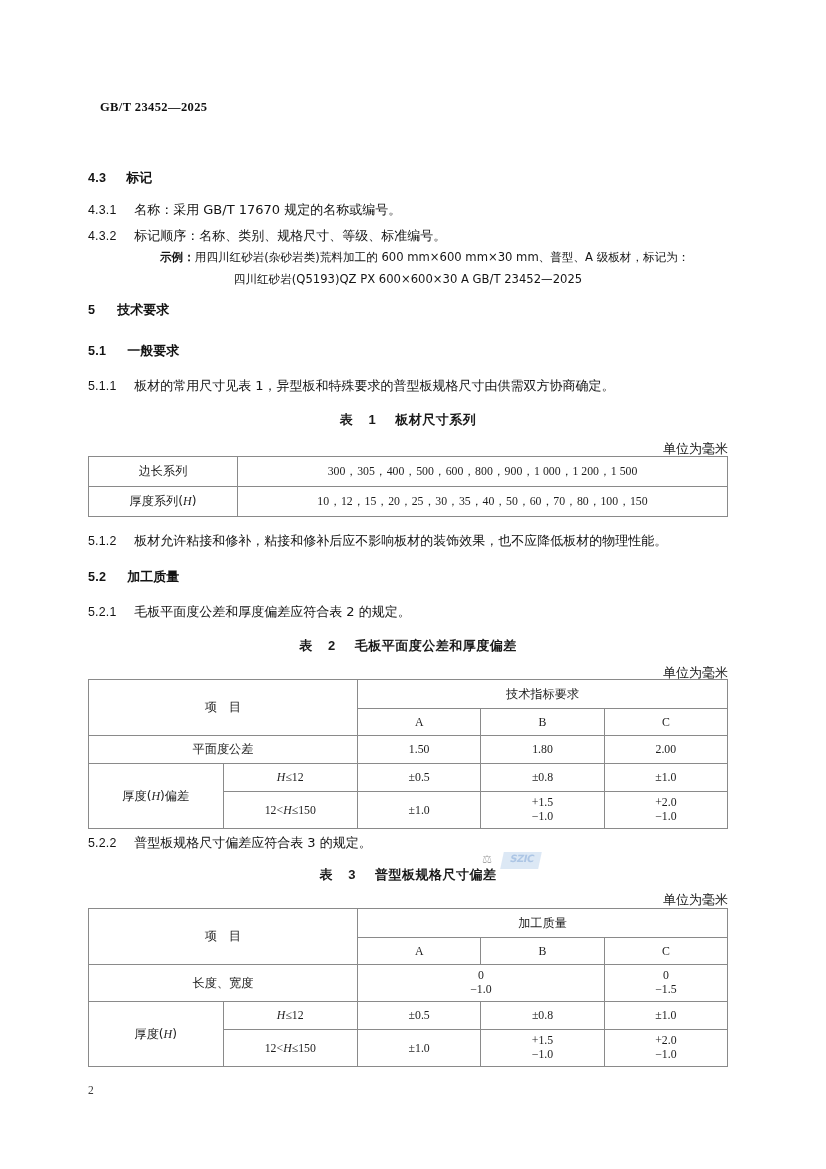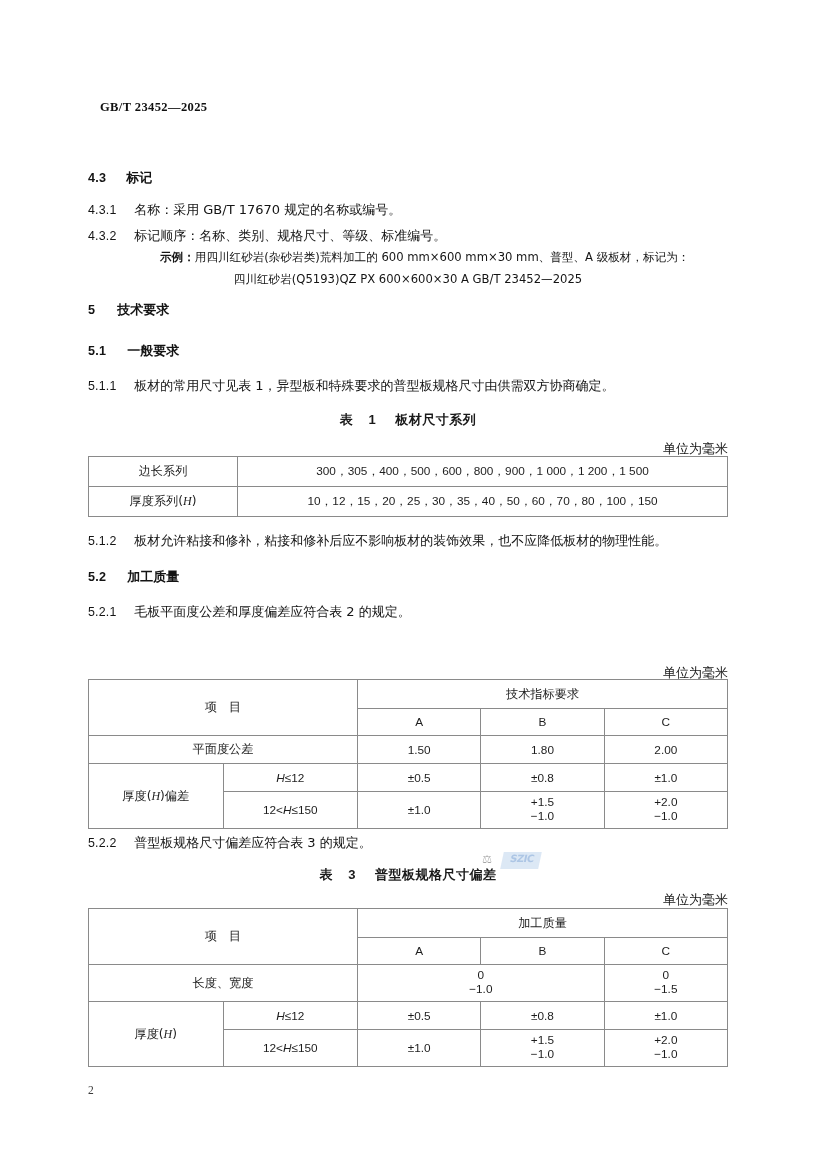--- a/index.html
+++ b/index.html
@@ -102,21 +102,21 @@
     left: 88px;
     border-collapse: collapse;
     width: 640px;
     table-layout: fixed;
     background: #fff;
   }
   table.gb td {
     border: 1px solid #8a8a8a;
     text-align: center;
     vertical-align: middle;
-    font-family: Liberation Sans, sans-serif;
+    font-family: Liberation Serif, serif;
     font-size: 11.8px;
     color: #1d1d1d;
     padding: 0 4px;
   }
   table.gb td.cnc {
     font-family: "DejaVu Sans", "Liberation Sans", sans-serif;
     font-size: 12.2px;
   }
   .tolr { line-height: 1.15; display: inline-block; }
   .tolr span { display: block; }
@@ -257,20 +257,27 @@
     <span style="display:inline-block;width:12px"></span>
     <span>加工质量</span>
   </div>
 
   <div class="blk" style="top:602px;">
     <span class="num">5.2.1</span>
     <span style="display:inline-block;width:11px"></span>
     <span class="cn">毛板平面度公差和厚度偏差应符合表 2 的规定。</span>
   </div>
 
+  <div class="tcap" style="top:637px;">
+    <span>表</span>
+    <span style="display:inline-block;width:5px"></span>
+    <span class="tnum">2</span>
+    <span style="display:inline-block;width:9px"></span>
+    <span>毛板平面度公差和厚度偏差</span>
+  </div>
 
   <div class="unit" style="top:664px;">单位为毫米</div>
 
   <table class="gb" style="top:679px;">
     <tbody>
       <tr>
         <td class="cnc" colspan="2" rowspan="2" style="width:260px; height:28px;">项　目</td>
         <td class="cnc" colspan="3" style="height:28px;">技术指标要求</td>
       </tr>
       <tr>

